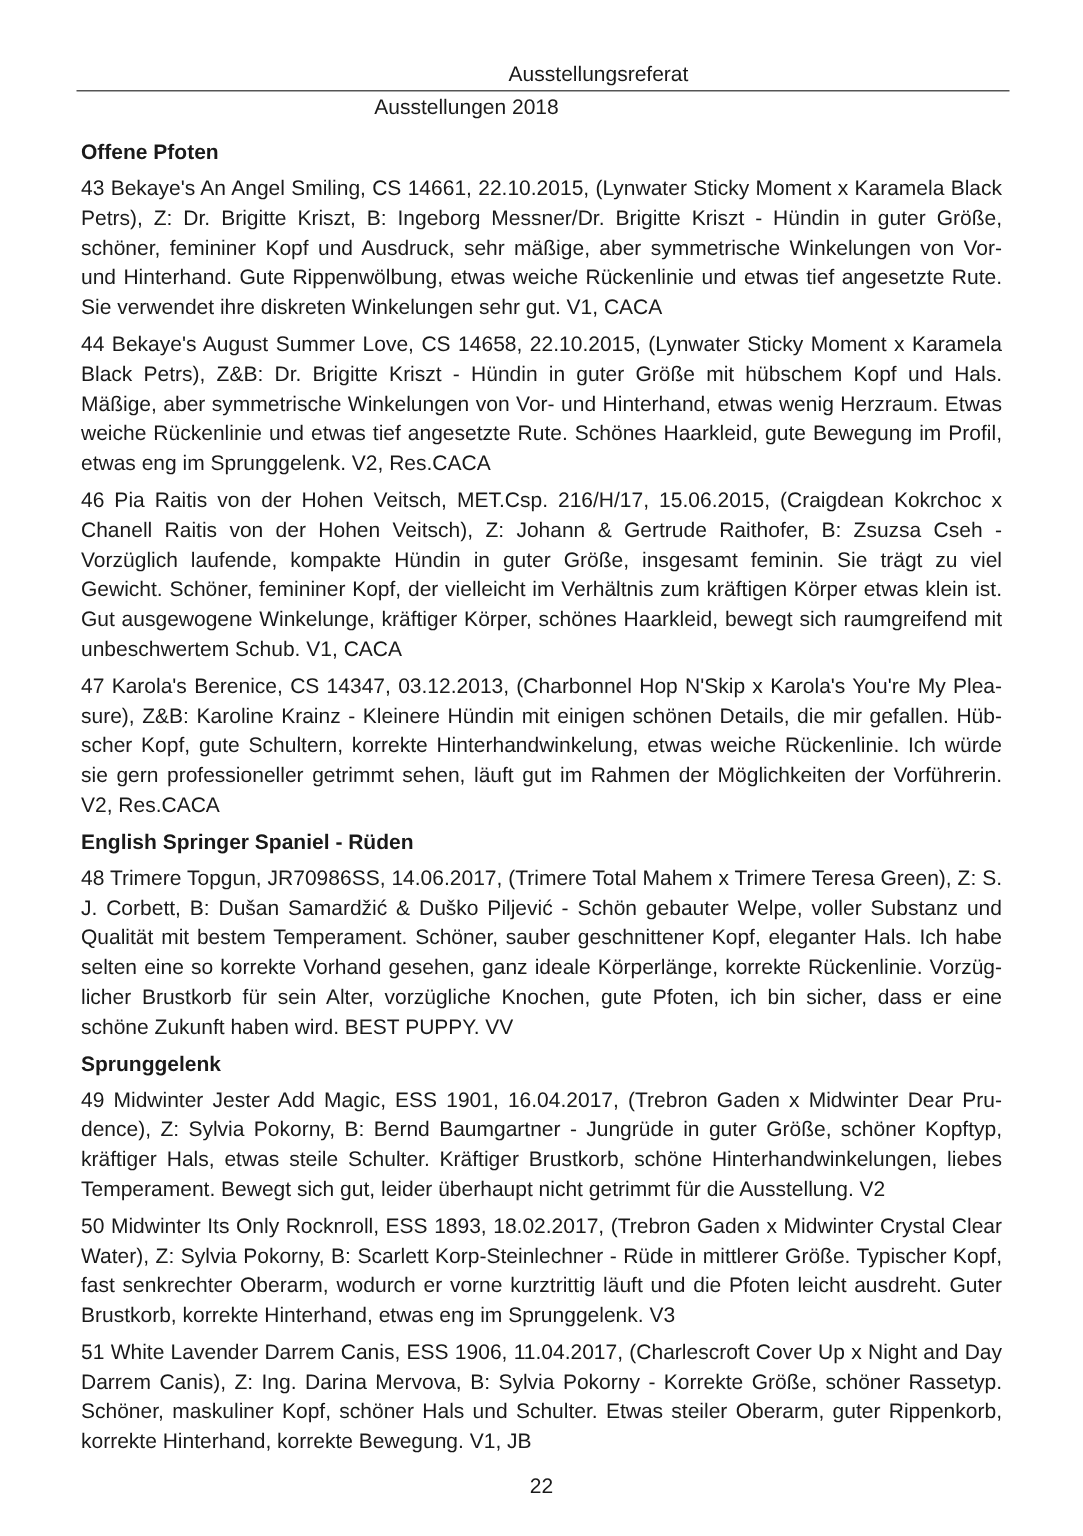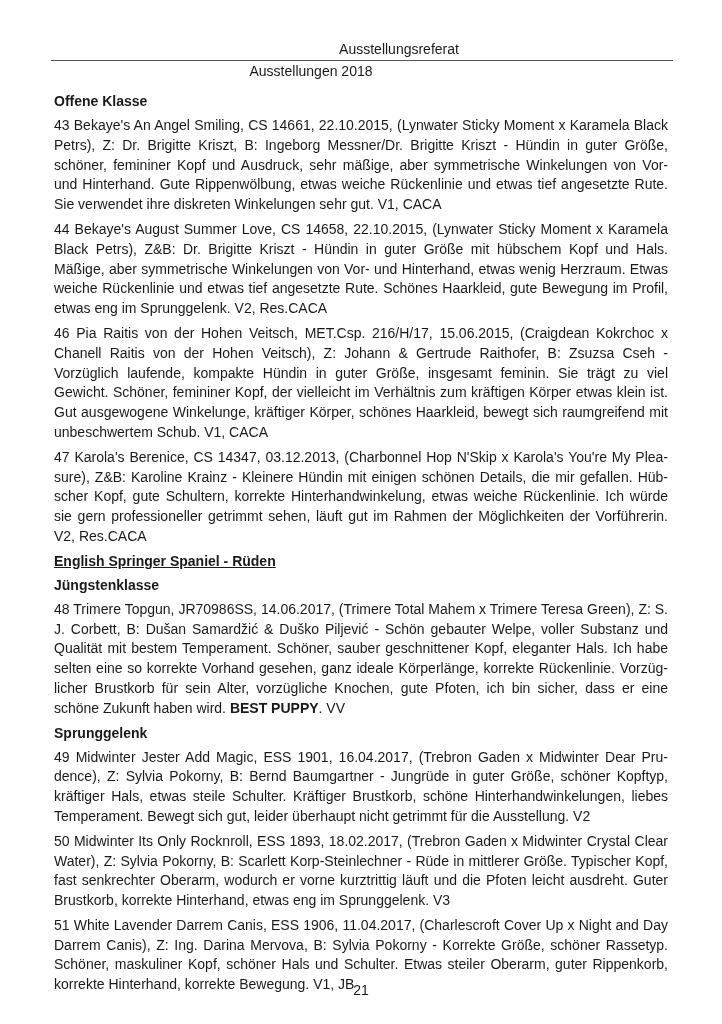--- a/index.html
+++ b/index.html
@@ -6,46 +6,45 @@
   body { width: 722px; height: 1024px; position: relative; overflow: hidden;
          font-family: "Liberation Sans", sans-serif; color: #1a1a1a; }
   .header-title { position: absolute; top: 41px; left: 0; width: 722px; text-align: center;
                   font-size: 14px; line-height: 16px; padding-left: 38px; }
   .header-rule { position: absolute; top: 60px; left: 51px; width: 622px; height: 0;
                  border-top: 1.5px solid #555; }
   .header-sub { position: absolute; top: 62px; left: 0; width: 622px; text-align: center;
                 font-size: 14px; line-height: 18px; }
   .content { position: absolute; top: 92px; left: 54px; width: 614px; }
   .heading { font-weight: bold; font-size: 14px; line-height: 19px; margin: 0 0 5px 0; }
-  .heading.underline { text-decoration: underline; }
+  .heading.underline { }
   .entry { font-size: 14px; line-height: 19.8px; text-align: justify; margin: 0 0 5px 0; }
-  .entry b { font-weight: bold; }
+  .entry b { font-weight: normal; }
   .page-number { position: absolute; top: 982px; left: 0; width: 722px; text-align: center;
                  font-size: 14px; }
 </style>
 </head>
 <body>
 
 <div class="header-title">Ausstellungsreferat</div>
 <div class="header-rule"></div>
 <div class="header-sub">Ausstellungen 2018</div>
 
 <div class="content">
-  <div class="heading">Offene Klasse</div>
+  <div class="heading">Offene Pfoten</div>
   <p class="entry">43 Bekaye's An Angel Smiling, CS 14661, 22.10.2015, (Lynwater Sticky Moment x Karamela Black Petrs), Z: Dr. Brigitte Kriszt, B: Ingeborg Messner/Dr. Brigitte Kriszt - Hündin in guter Größe, schöner, femininer Kopf und Ausdruck, sehr mäßige, aber symmetrische Winkelungen von Vor- und Hinter­hand. Gute Rippenwölbung, etwas weiche Rückenlinie und etwas tief angesetzte Rute. Sie ver­wendet ihre diskreten Winkelungen sehr gut. V1, CACA</p>
   <p class="entry">44 Bekaye's August Summer Love, CS 14658, 22.10.2015, (Lynwater Sticky Moment x Karamela Black Petrs), Z&amp;B: Dr. Brigitte Kriszt - Hündin in guter Größe mit hübschem Kopf und Hals. Mäßige, aber symmetrische Winkelungen von Vor- und Hinterhand, etwas wenig Herzraum. Etwas weiche Rückenlinie und etwas tief angesetzte Rute. Schönes Haarkleid, gute Bewegung im Profil, etwas eng im Sprunggelenk. V2, Res.CACA</p>
 
   <p class="entry">46 Pia Raitis von der Hohen Veitsch, MET.Csp. 216/H/17, 15.06.2015, (Craigdean Kokrchoc x Chanell Raitis von der Hohen Veitsch), Z: Johann &amp; Gertrude Raithofer, B: Zsuzsa Cseh - Vorzüglich laufende, kompakte Hündin in guter Größe, insgesamt feminin. Sie trägt zu viel Gewicht. Schöner, femininer Kopf, der vielleicht im Verhältnis zum kräftigen Körper etwas klein ist. Gut ausgewogene Winkelunge, kräftiger Körper, schönes Haarkleid, bewegt sich raumgreifend mit unbeschwertem Schub. V1, CACA</p>
   <p class="entry">47 Karola's Berenice, CS 14347, 03.12.2013, (Charbonnel Hop N'Skip x Karola's You're My Plea­sure), Z&amp;B: Karoline Krainz - Kleinere Hündin mit einigen schönen Details, die mir gefallen. Hüb­scher Kopf, gute Schultern, korrekte Hinterhandwinkelung, etwas weiche Rückenlinie. Ich würde sie gern professioneller getrimmt sehen, läuft gut im Rahmen der Möglichkeiten der Vorführerin. V2, Res.CACA</p>
 
   <div class="heading underline">English Springer Spaniel - Rüden</div>
 
-  <div class="heading">Jüngstenklasse</div>
   <p class="entry"><span>48 Trimere Topgun, JR70986SS, 14.06.2017, (Trimere Total Mahem x Trimere Teresa Green), Z: S. J. Corbett, B: Dušan Samardžić &amp; Duško Piljević - Schön gebauter Welpe, voller Substanz und Qualität mit bestem Temperament. Schöner, sauber geschnittener Kopf, eleganter Hals. Ich habe selten eine so korrekte Vorhand gesehen, ganz ideale Körperlänge, korrekte Rückenlinie. Vorzüg­licher Brustkorb für sein Alter, vorzügliche Knochen, gute Pfoten, ich bin sicher, dass er eine schöne Zukunft haben wird. </span><b>BEST PUPPY</b><span>. VV</span></p>
 
   <div class="heading">Sprunggelenk</div>
   <p class="entry">49 Midwinter Jester Add Magic, ESS 1901, 16.04.2017, (Trebron Gaden x Midwinter Dear Pru­dence), Z: Sylvia Pokorny, B: Bernd Baumgartner - Jungrüde in guter Größe, schöner Kopftyp, kräftiger Hals, etwas steile Schulter. Kräftiger Brustkorb, schöne Hinterhandwinkelungen, liebes Temperament. Bewegt sich gut, leider überhaupt nicht getrimmt für die Ausstellung. V2</p>
   <p class="entry">50 Midwinter Its Only Rocknroll, ESS 1893, 18.02.2017, (Trebron Gaden x Midwinter Crystal Clear Water), Z: Sylvia Pokorny, B: Scarlett Korp-Steinlechner - Rüde in mittlerer Größe. Typischer Kopf, fast senkrechter Oberarm, wodurch er vorne kurztrittig läuft und die Pfoten leicht ausdreht. Guter Brustkorb, korrekte Hinterhand, etwas eng im Sprunggelenk. V3</p>
   <p class="entry">51 White Lavender Darrem Canis, ESS 1906, 11.04.2017, (Charlescroft Cover Up x Night and Day Darrem Canis), Z: Ing. Darina Mervova, B: Sylvia Pokorny - Korrekte Größe, schöner Rassetyp. Schöner, maskuliner Kopf, schöner Hals und Schulter. Etwas steiler Oberarm, guter Rippenkorb, korrekte Hinterhand, korrekte Bewegung. V1, JB</p>
 
 </div>
 
-<div class="page-number">21</div>
+<div class="page-number">22</div>
 
 </body></html>

